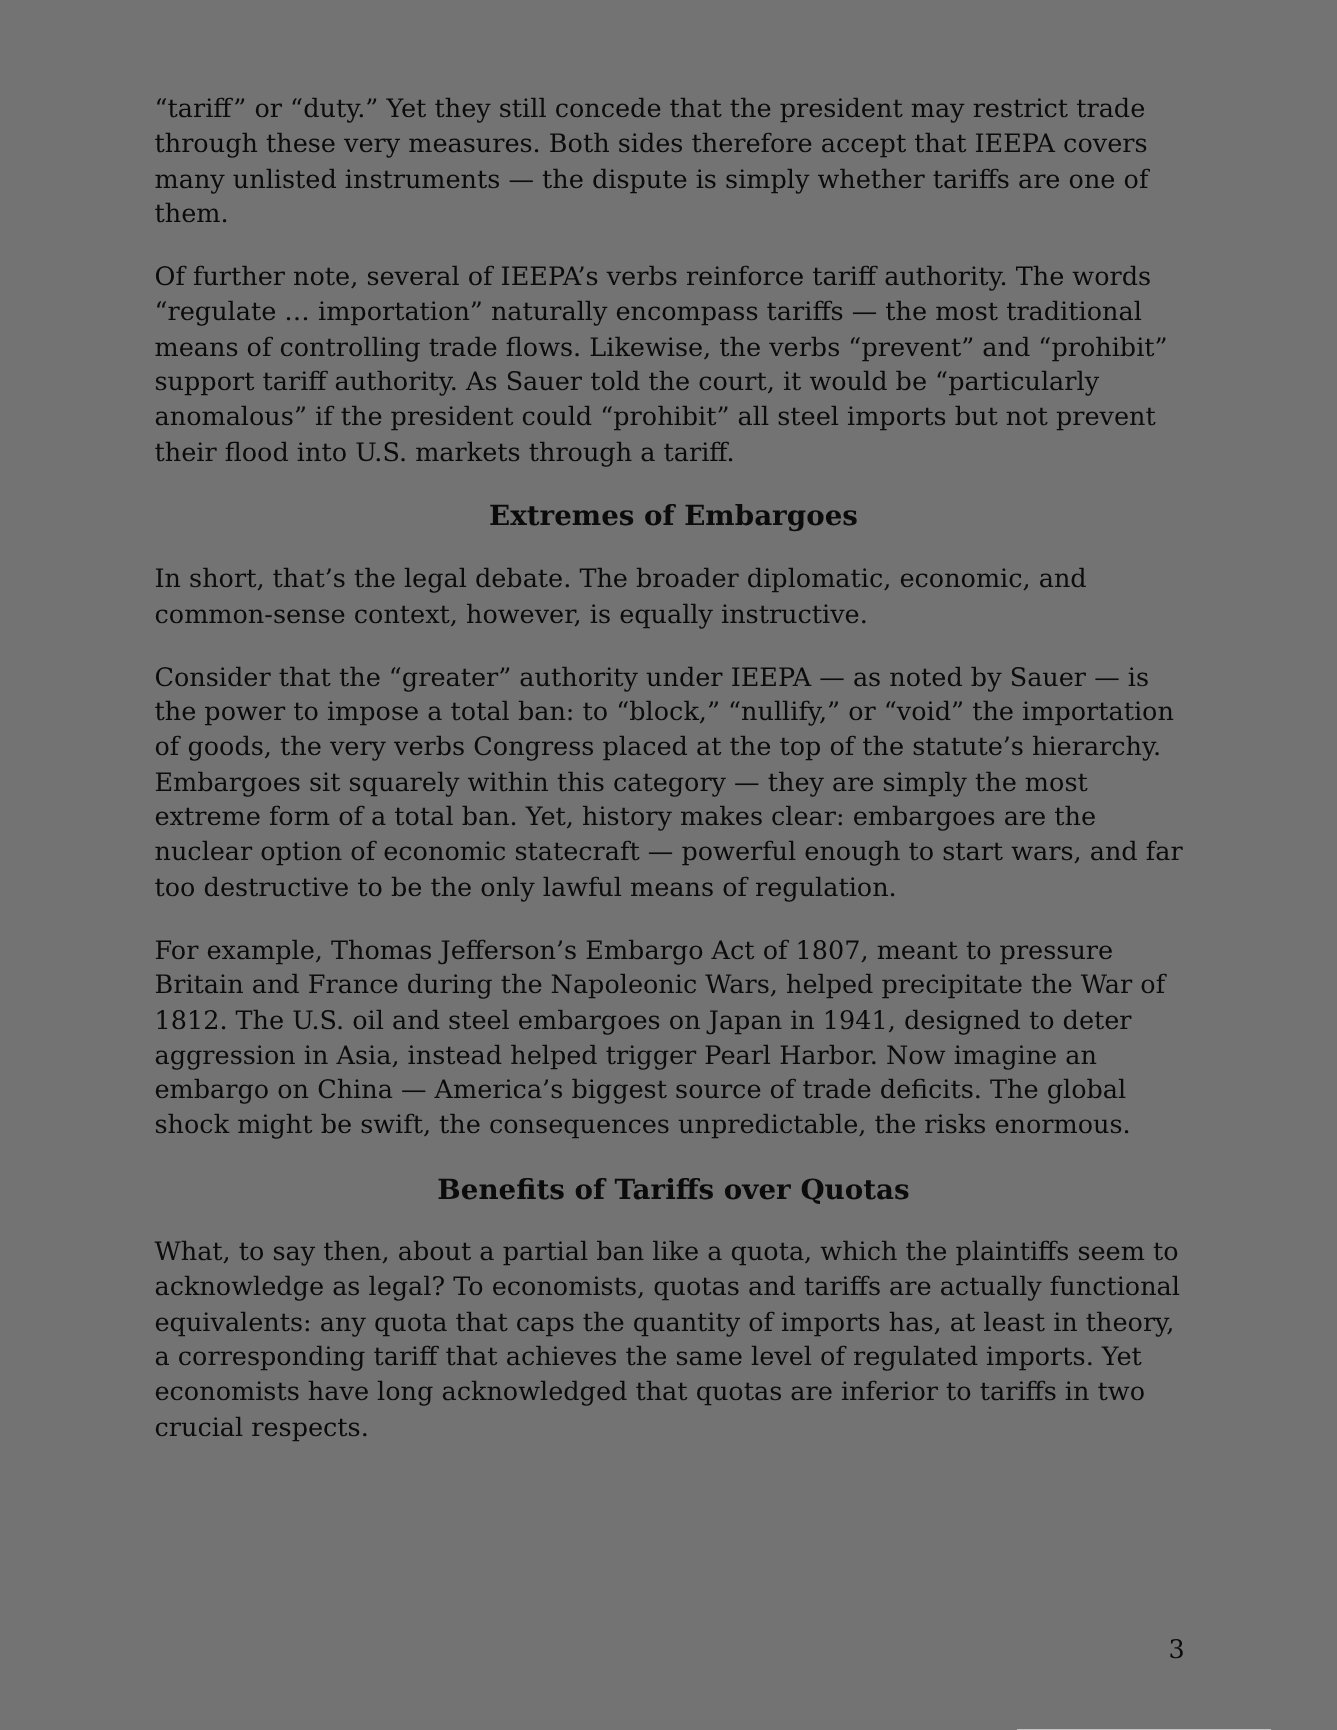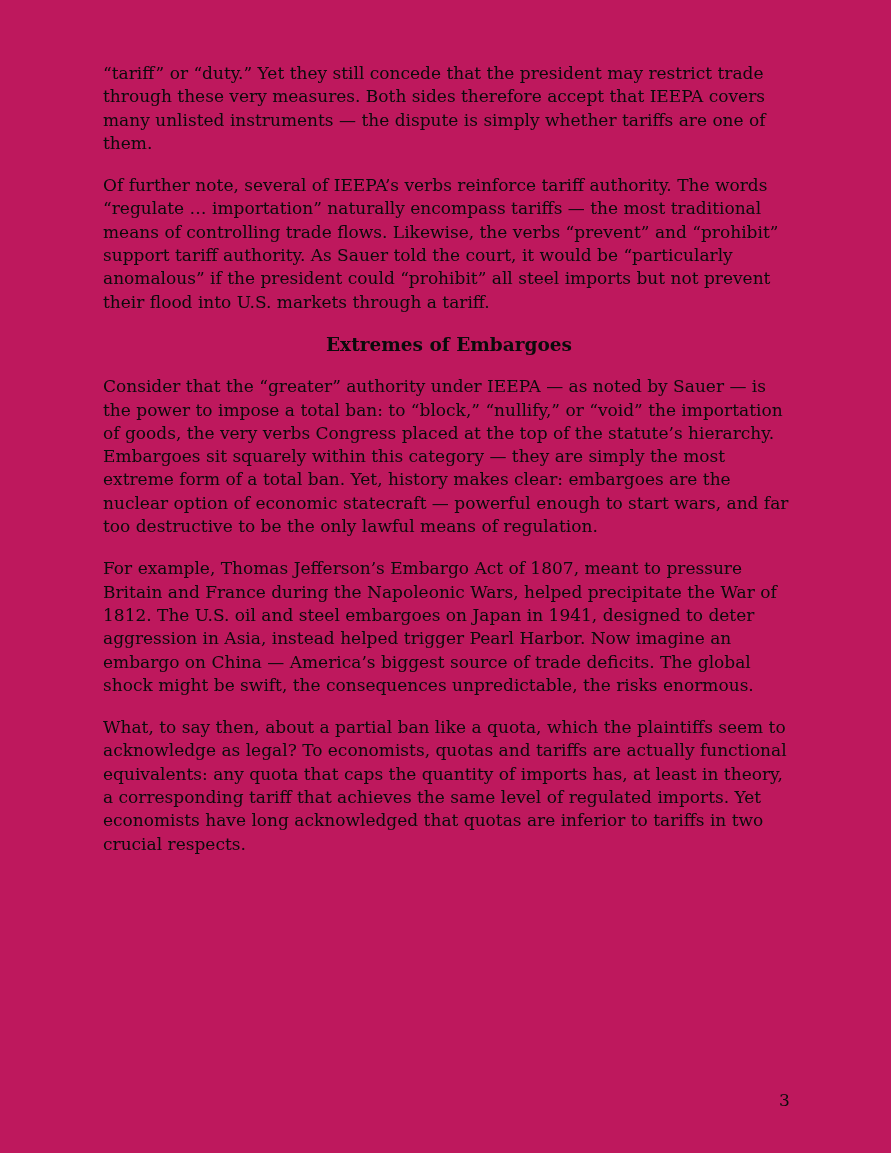--- a/index.html
+++ b/index.html
@@ -4,21 +4,21 @@
 <style>
   html, body {
     margin: 0;
     padding: 0;
     background: #ffffff;
   }
   .page {
     position: relative;
     width: 891px;
     height: 1153px;
-    background: #be185d;
+    background: #737373;
     overflow: hidden;
     color: #0b0b0b;
   }
   .body-col {
     position: absolute;
     left: 103px;
     top: 62px;
     width: 692px;
     font-family: "DejaVu Serif", serif;
     font-size: 17px;
@@ -47,18 +47,20 @@
   }
 </style>
 </head>
 <body>
 
 <div class="page">
   <div class="body-col">
       <p class="paragraph">“tariff” or “duty.” Yet they still concede that the president may restrict trade through these very measures. Both sides therefore accept that IEEPA covers many unlisted instruments — the dispute is simply whether tariffs are one of them.</p>
       <p class="paragraph">Of further note, several of IEEPA’s verbs reinforce tariff authority. The words “regulate … importation” naturally encompass tariffs — the most traditional means of controlling trade flows. Likewise, the verbs “prevent” and “prohibit” support tariff authority. As Sauer told the court, it would be “particularly anomalous” if the president could “prohibit” all steel imports but not prevent their flood into U.S. markets through a tariff.</p>
       <h2 class="heading">Extremes of Embargoes</h2>
+      <p class="paragraph">In short, that’s the legal debate. The broader diplomatic, economic, and common-sense context, however, is equally instructive.</p>
       <p class="paragraph">Consider that the “greater” authority under IEEPA — as noted by Sauer — is the power to impose a total ban: to “block,” “nullify,” or “void” the importation of goods, the very verbs Congress placed at the top of the statute’s hierarchy. Embargoes sit squarely within this category — they are simply the most extreme form of a total ban. Yet, history makes clear: embargoes are the nuclear option of economic statecraft — powerful enough to start wars, and far too destructive to be the only lawful means of regulation.</p>
       <p class="paragraph">For example, Thomas Jefferson’s Embargo Act of 1807, meant to pressure Britain and France during the Napoleonic Wars, helped precipitate the War of 1812. The U.S. oil and steel embargoes on Japan in 1941, designed to deter aggression in Asia, instead helped trigger Pearl Harbor. Now imagine an embargo on China — America’s biggest source of trade deficits. The global shock might be swift, the consequences unpredictable, the risks enormous.</p>
+      <h2 class="heading">Benefits of Tariffs over Quotas</h2>
       <p class="paragraph">What, to say then, about a partial ban like a quota, which the plaintiffs seem to acknowledge as legal? To economists, quotas and tariffs are actually functional equivalents: any quota that caps the quantity of imports has, at least in theory, a corresponding tariff that achieves the same level of regulated imports. Yet economists have long acknowledged that quotas are inferior to tariffs in two crucial respects.</p>
     </div>
   <div class="page-number">3</div>
 </div>
 
 </body></html>

